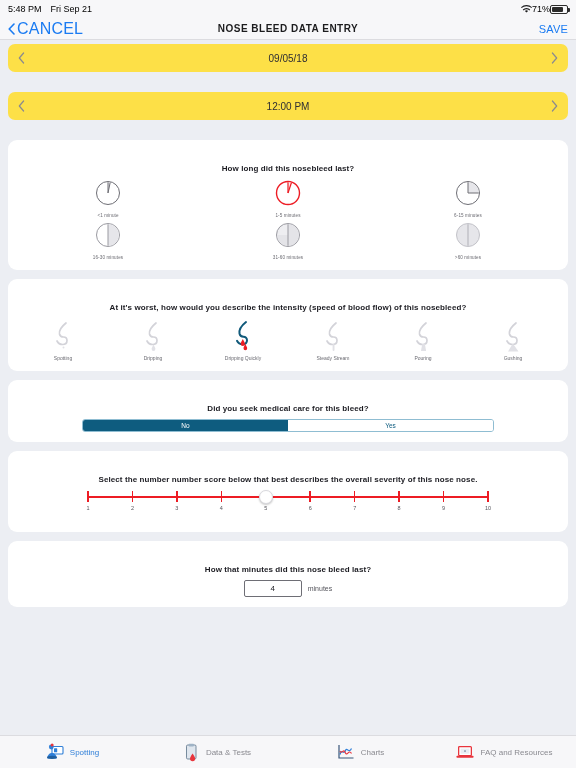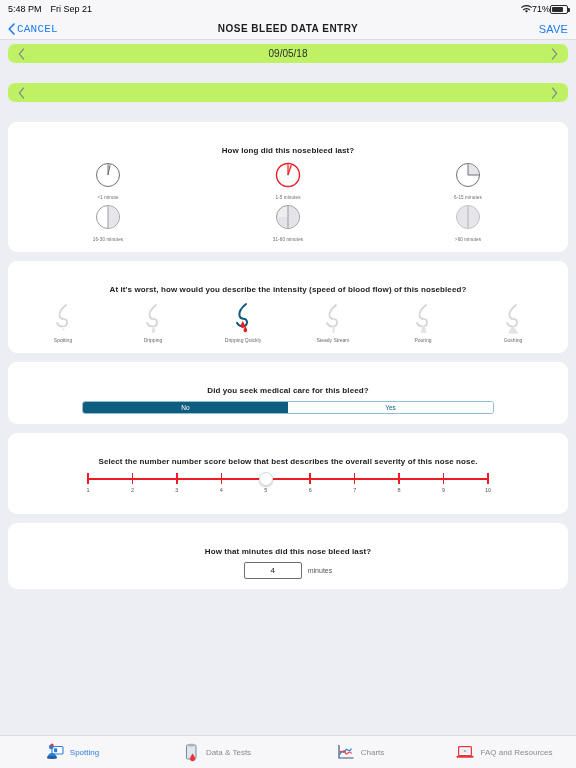--- a/index.html
+++ b/index.html
@@ -36,41 +36,41 @@
   
   .navbar {
     height: 22px; width: 100%;
     background: #f7f7f9;
     border-bottom: 1px solid #dcdce0;
     display: flex; align-items: center;
     padding: 0 8px; position: relative;
   }
   .nav-cancel {
     display: flex; align-items: center; gap: 2px;
-    color: #1a7bf2; font-size: 11px; letter-spacing: .2px; font-family: Liberation Mono, monospace;
+    color: #1a7bf2; font-size: 16px; letter-spacing: .2px;
   }
   .chev-left-small { display:block; }
   .nav-title {
     position: absolute; left: 0; right: 0; text-align: center;
     font-size: 10px; font-weight: bold; color: #1c1c1e; letter-spacing: .5px;
   }
   .nav-save { margin-left: auto; color: #1a7bf2; font-size: 11px; letter-spacing: .2px; z-index:2; }
 
   
   .page {
     position: absolute; top: 40px; left: 0; right: 0; bottom: 33px;
     background: #eceef3;
     overflow: hidden;
   }
   .scroll-area { padding: 4px 8px 0 8px; }
 
   
   .picker {
-    background: #bef264; border-radius: 7px;
-    height: 19px; margin-bottom: 20px;
+    background: #fde047; border-radius: 7px;
+    height: 28px; margin-bottom: 20px;
     display: flex; align-items: center; position: relative;
     padding: 0 10px;
   }
   .picker-val {
     position:absolute; left:0; right:0; text-align:center;
     font-size: 10px; color: #2d2d33;
   }
   .chev { color: #8a8a90; display:flex; align-items:center; }
   .chev.right { margin-left: auto; }
 
@@ -204,20 +204,21 @@
           </svg>
     </span>
   </div>
 
   <div class="picker">
     <span class="chev">
       <svg width="7" height="12" viewBox="0 0 7 12">
             <path d="M5.6 1 1.3 6l4.3 5" stroke="#8a8a90" stroke-width="1.2" fill="none" stroke-linecap="round" stroke-linejoin="round"></path>
           </svg>
     </span>
+    <span class="picker-val">12:00 PM</span>
     <span class="chev right">
       <svg width="7" height="12" viewBox="0 0 7 12">
             <path d="M1.4 1 5.7 6l-4.3 5" stroke="#8a8a90" stroke-width="1.2" fill="none" stroke-linecap="round" stroke-linejoin="round"></path>
           </svg>
     </span>
   </div>
 
   <div class="card">
     <div class="card-q">How long did this nosebleed last?</div>
     <div class="dur-grid">

